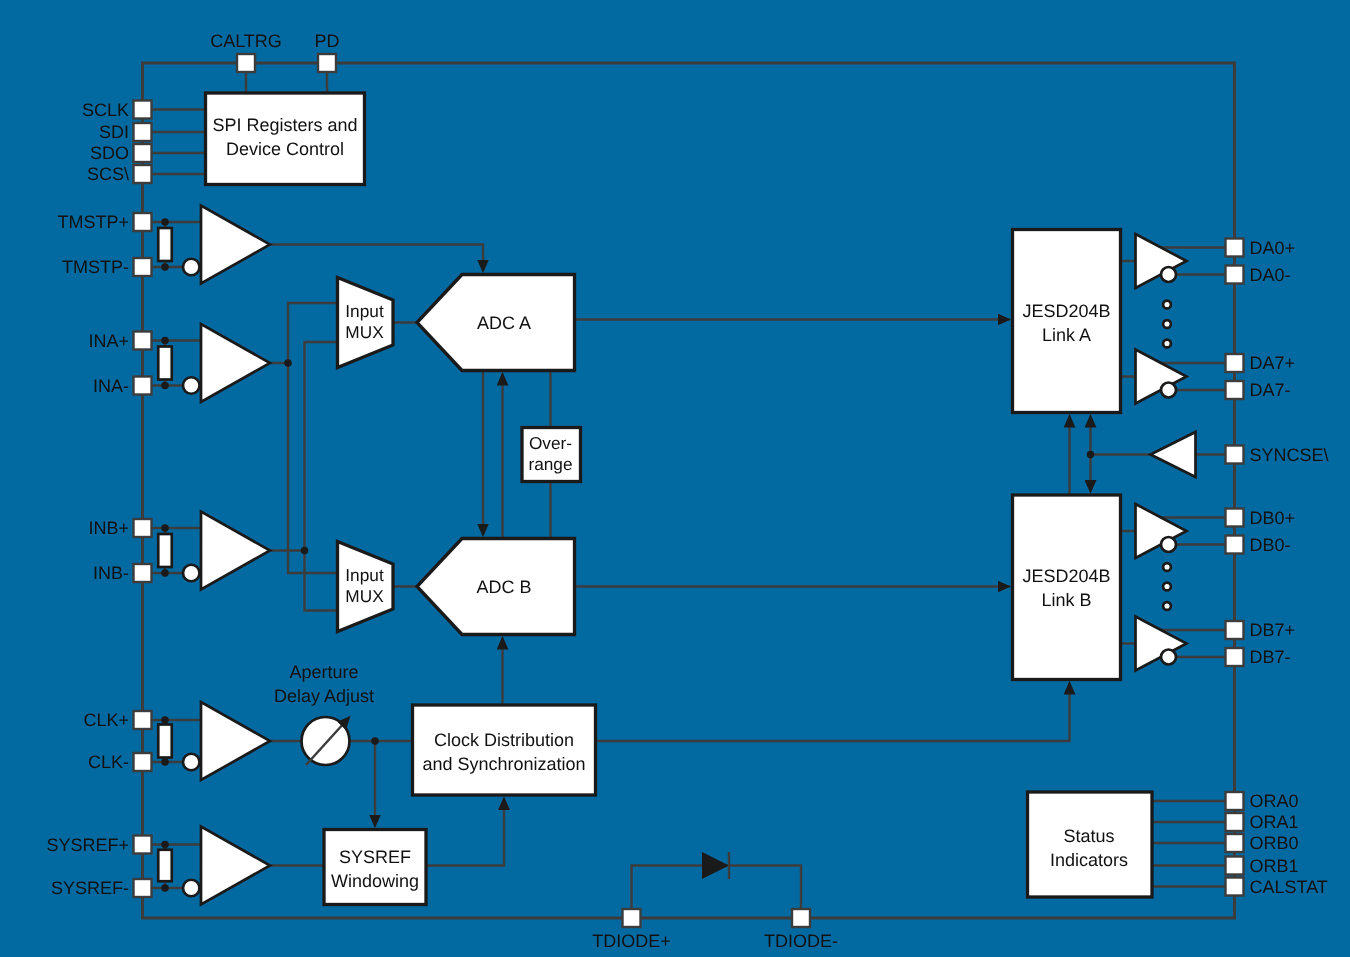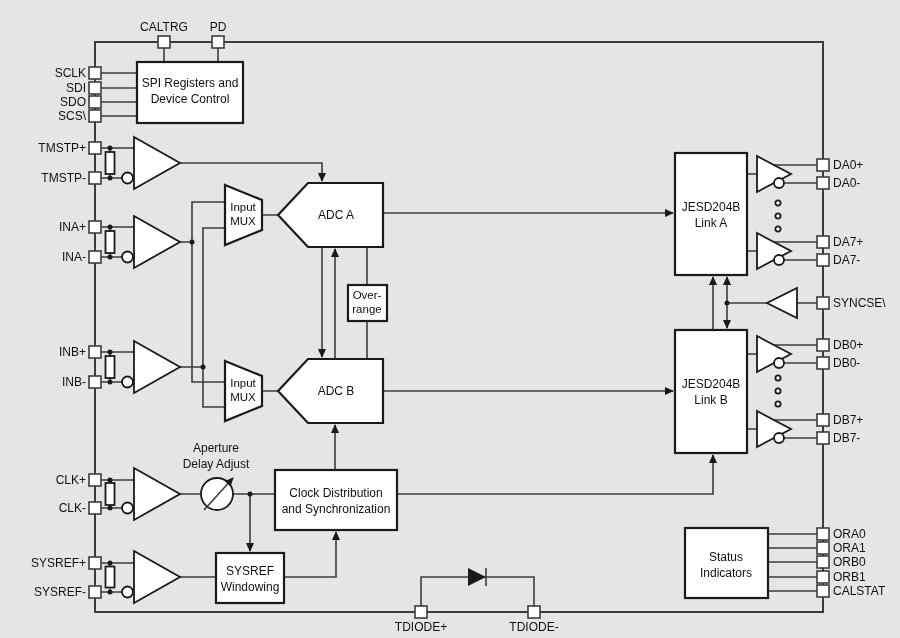--- a/index.html
+++ b/index.html
@@ -1,16 +1,16 @@
 <!DOCTYPE html>
 <html><head>
 <meta charset="utf-8">
 <style>
   html,body{margin:0;padding:0;background:#fff;}
-  #stage{position:relative;width:900px;height:638px;background:#e5e5e5;overflow:hidden;}
+  #stage{position:relative;width:900px;height:638px;background:#0369a1;overflow:hidden;}
   svg{display:block;}
   svg text{font-family:"Liberation Sans",sans-serif;font-size:12px;fill:#111;}
   .ta-m{text-anchor:middle}
   .ta-e{text-anchor:end}
   .sm{font-size:11.5px}
   .frame{fill:none;stroke:#3c3c3c;stroke-width:2}
   .w{fill:none;stroke:#3c3c3c;stroke-width:1.6}
   .blk{fill:#fff;stroke:#1a1a1a;stroke-width:2.2}
   .cmp{fill:#fff;stroke:#1a1a1a;stroke-width:1.8}
   .pin{fill:#fff;stroke:#3c3c3c;stroke-width:1.6}

